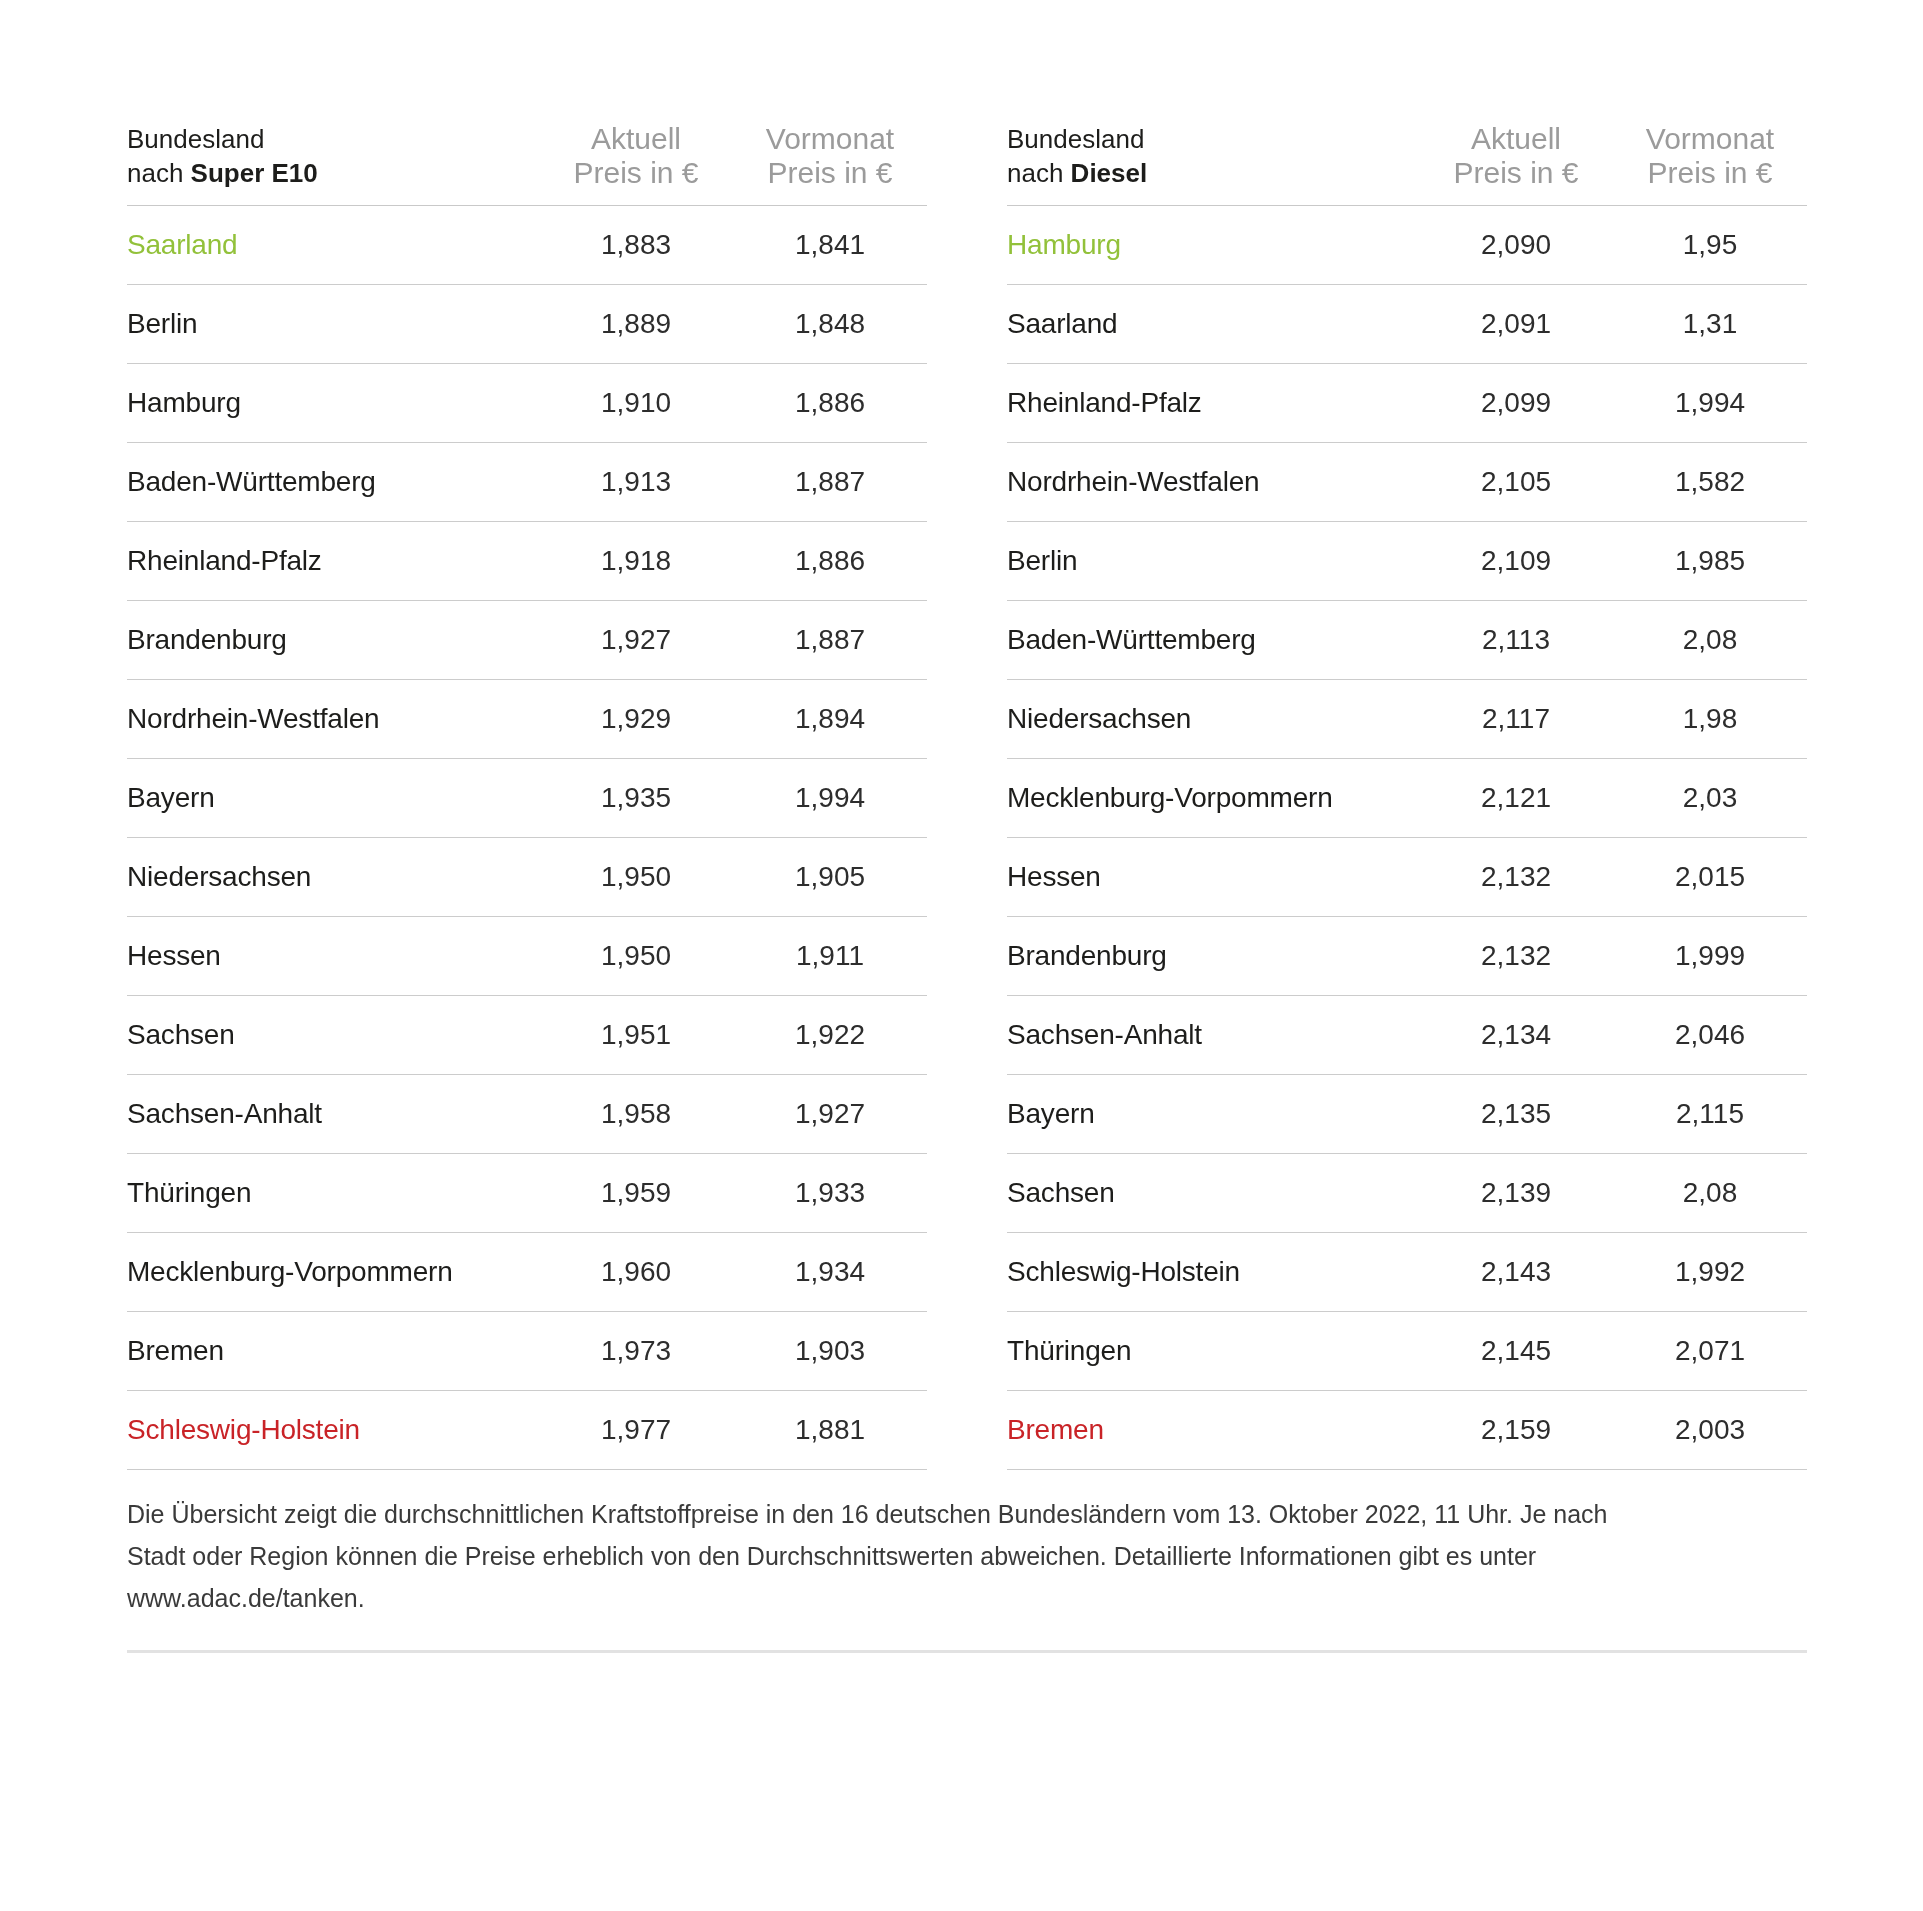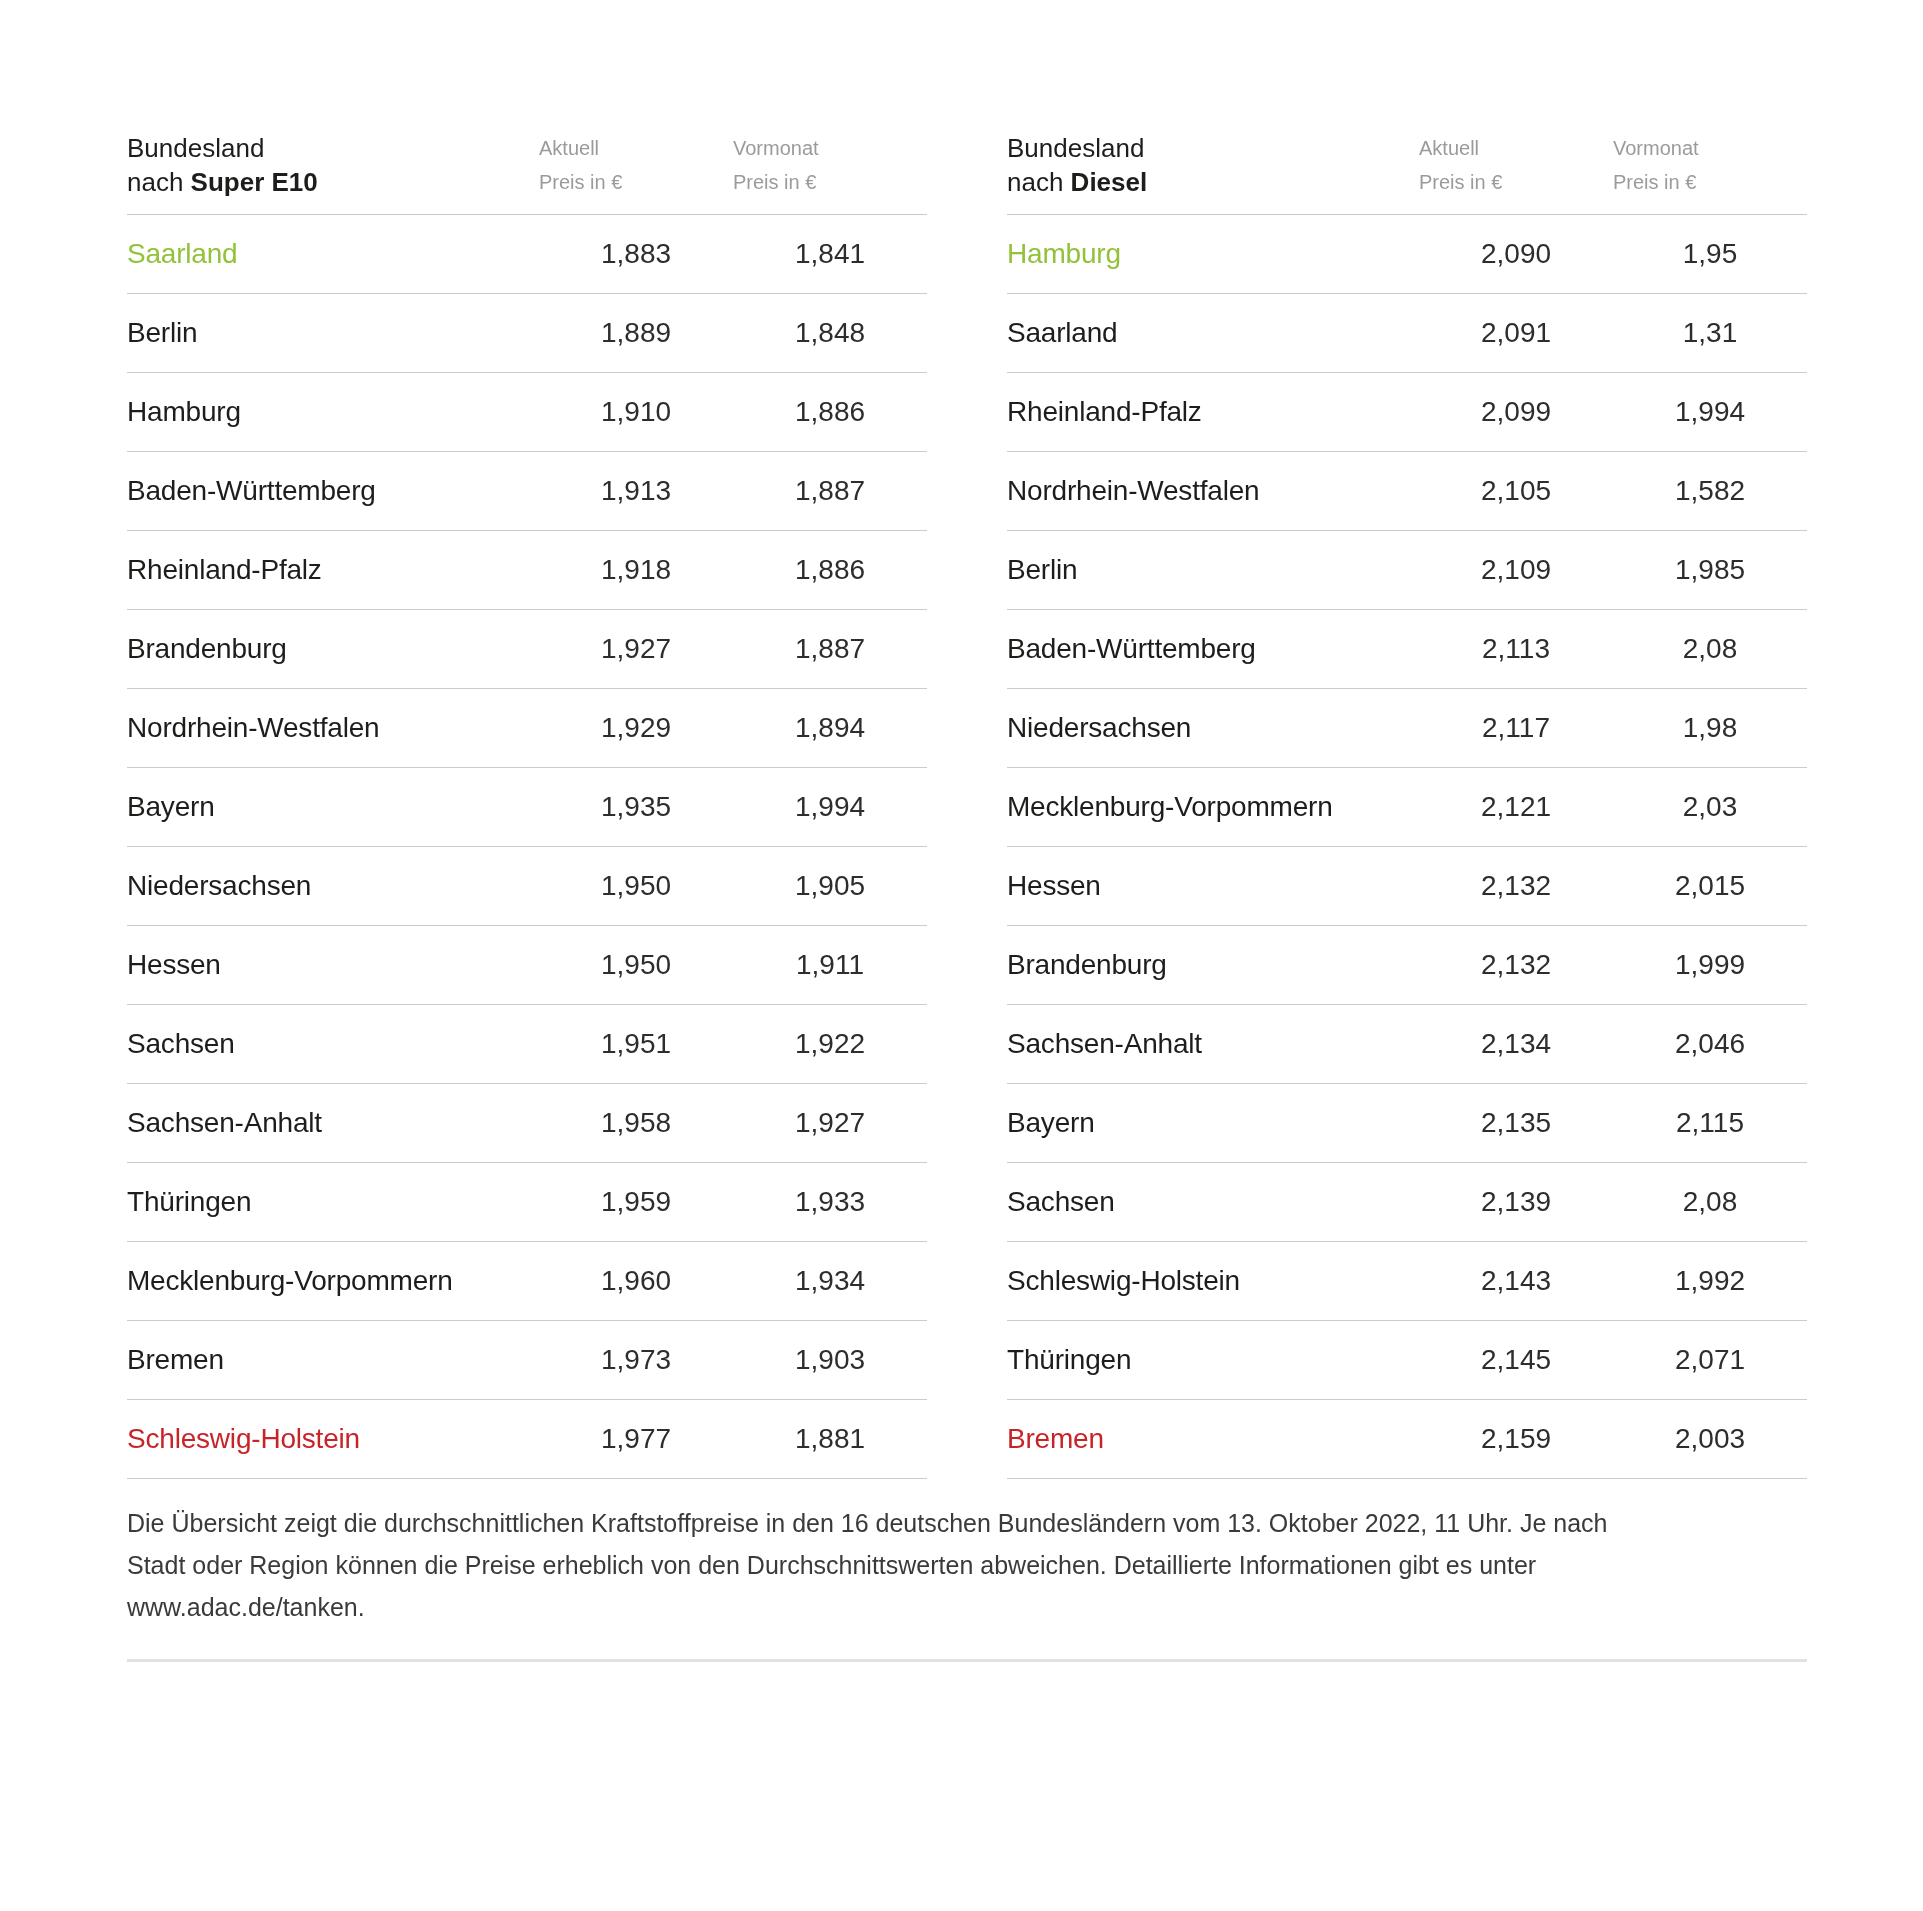--- a/index.html
+++ b/index.html
@@ -9,25 +9,25 @@
     -webkit-font-smoothing:antialiased;
   }
   .page{box-sizing:border-box;width:1923px;height:1911px;padding:87px 116px 0 127px;}
 
   
   .masthead{display:flex;align-items:flex-start;gap:36px;}
   .pump-icon svg{width:192px;height:208px;display:block;}
   .title{font-size:42px;font-weight:bold;letter-spacing:-0.3px;margin-top:58px;line-height:47px;}
 
   
-  .tables{display:grid;grid-template-columns:1fr 1fr;column-gap:80px;margin-top:44px;}
+  .tables{display:grid;grid-template-columns:1fr 1fr;column-gap:80px;margin-top:35px;}
   .thead{display:flex;align-items:flex-end;border-bottom:0.9px solid #c9c9c9;padding-bottom:14.5px;}
   .th-state{flex:1;font-size:26px;line-height:34px;color:#1d1d1b;}
   .th-state .bold{font-weight:bold;}
-  .th-num{width:194px;text-align:left;font-size:20px;line-height:34px;color:#9b9b9b;}
+  .th-num{width:194px;text-align:center;font-size:30px;line-height:34px;color:#9b9b9b;}
   .row{display:flex;align-items:center;height:78px;border-bottom:0.9px solid #cccccc;}
   .cell-state{flex:1;font-weight:normal;font-size:28px;letter-spacing:-0.2px;}
   .cell-state.green{color:#92c13a;}
   .cell-state.red{color:#c92327;}
   .cell-num{width:194px;text-align:center;font-size:28px;color:#2d2d2d;}
 
   
   .footnote{margin-top:23.5px;font-size:25px;line-height:42px;color:#3a3a3a;max-width:1511px;}
   .bottom-rule{margin-top:31px;border-top:3.6px solid #e2e2e2;height:0;}
   .footer{display:flex;justify-content:space-between;margin-top:22px;font-size:24.4px;color:#9b9b9b;}

